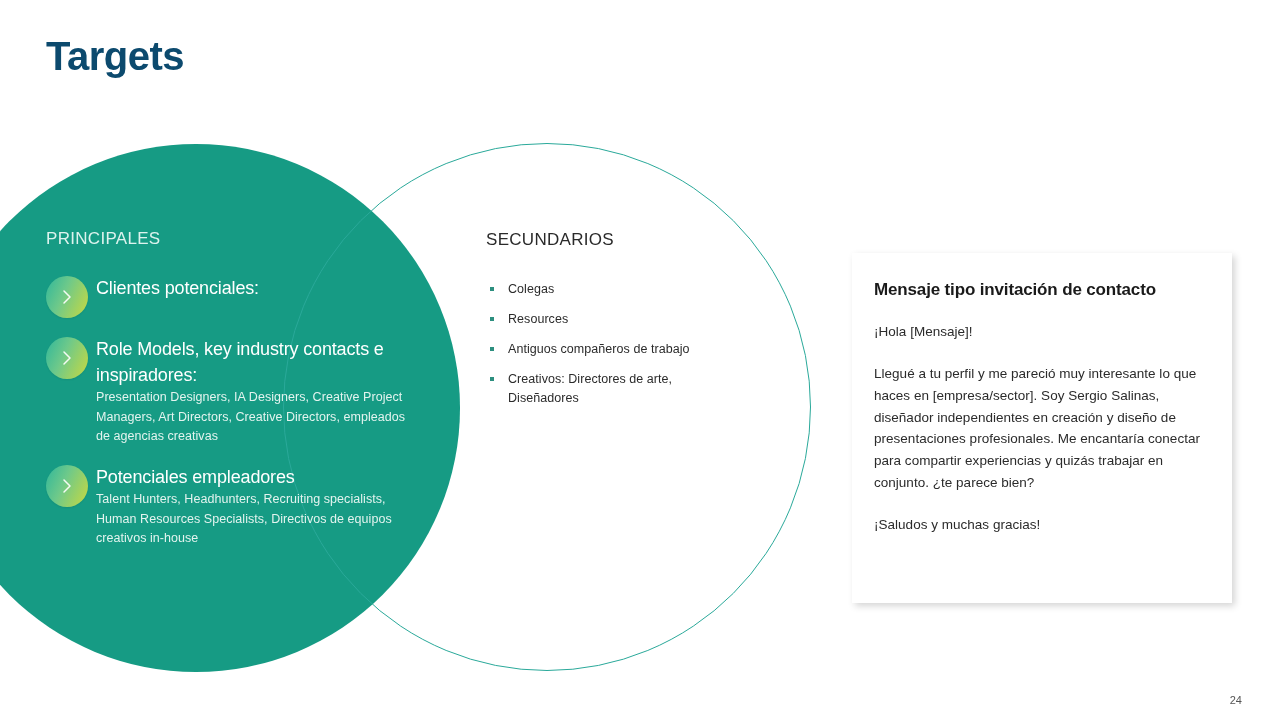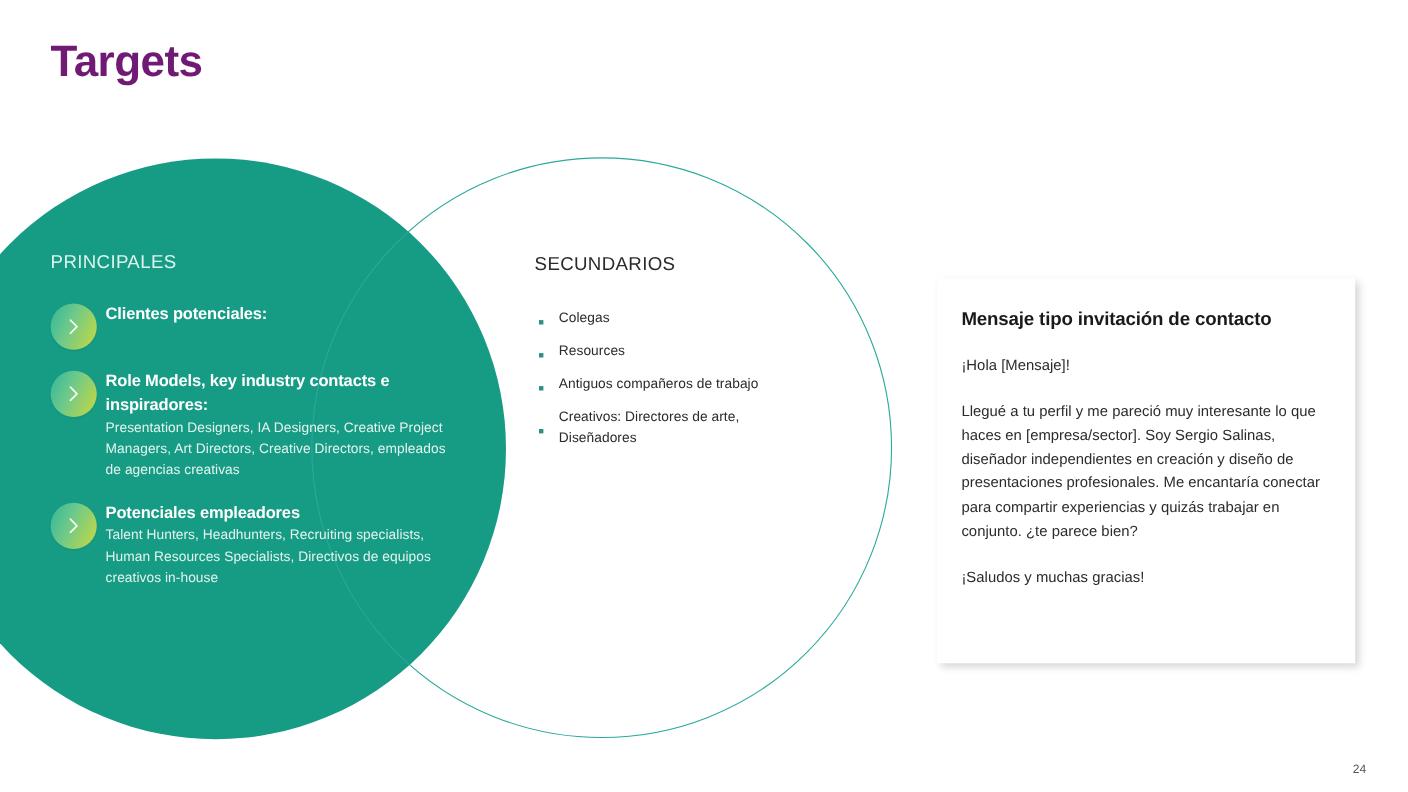--- a/index.html
+++ b/index.html
@@ -15,21 +15,21 @@
     width: 1280px; height: 720px;
     background: #ffffff;
   }
 
   
   .slide-title {
     position: absolute;
     left: 46px; top: 34px;
     font-size: 40px;
     font-weight: bold;
-    color: #701a75;
+    color: #0c4a6e;
     letter-spacing: -0.5px;
     font-family: "Liberation Sans", sans-serif;
   }
 
   
   .venn-layer {
     position: absolute;
     left: 0; top: 0;
     width: 1280px; height: 720px;
     pointer-events: none;
@@ -84,43 +84,43 @@
     box-shadow: 0 1px 2px rgba(0,0,0,0.07);
   }
   .chev-badge svg { display: block; }
   .principal-text {
     margin-left: 4px;
     padding-left: 4px;
     width: 320px;
   }
   .p-title {
     display: block;
-    font-size: 15px;
-    font-weight: bold;
+    font-size: 18px;
+    font-weight: normal;
     color: #ffffff;
     line-height: 1.45;
     letter-spacing: -0.15px;
   }
   .p-body {
     display: block;
     font-size: 12.5px;
     color: #e3f4ef;
     line-height: 1.55;
     letter-spacing: 0.05px;
   }
 
   
   .secondary-list {
     position: absolute;
     left: 490px; top: 280px;
     width: 250px;
   }
   .sec-item {
     display: flex;
-    align-items: center;
+    align-items: flex-start;
     margin-bottom: 12px;
   }
   .sec-bullet {
     flex: 0 0 auto;
     width: 4px; height: 4px;
     background: #2d8f7f;
     margin-top: 7px;
     margin-right: 14px;
   }
   .sec-label {

